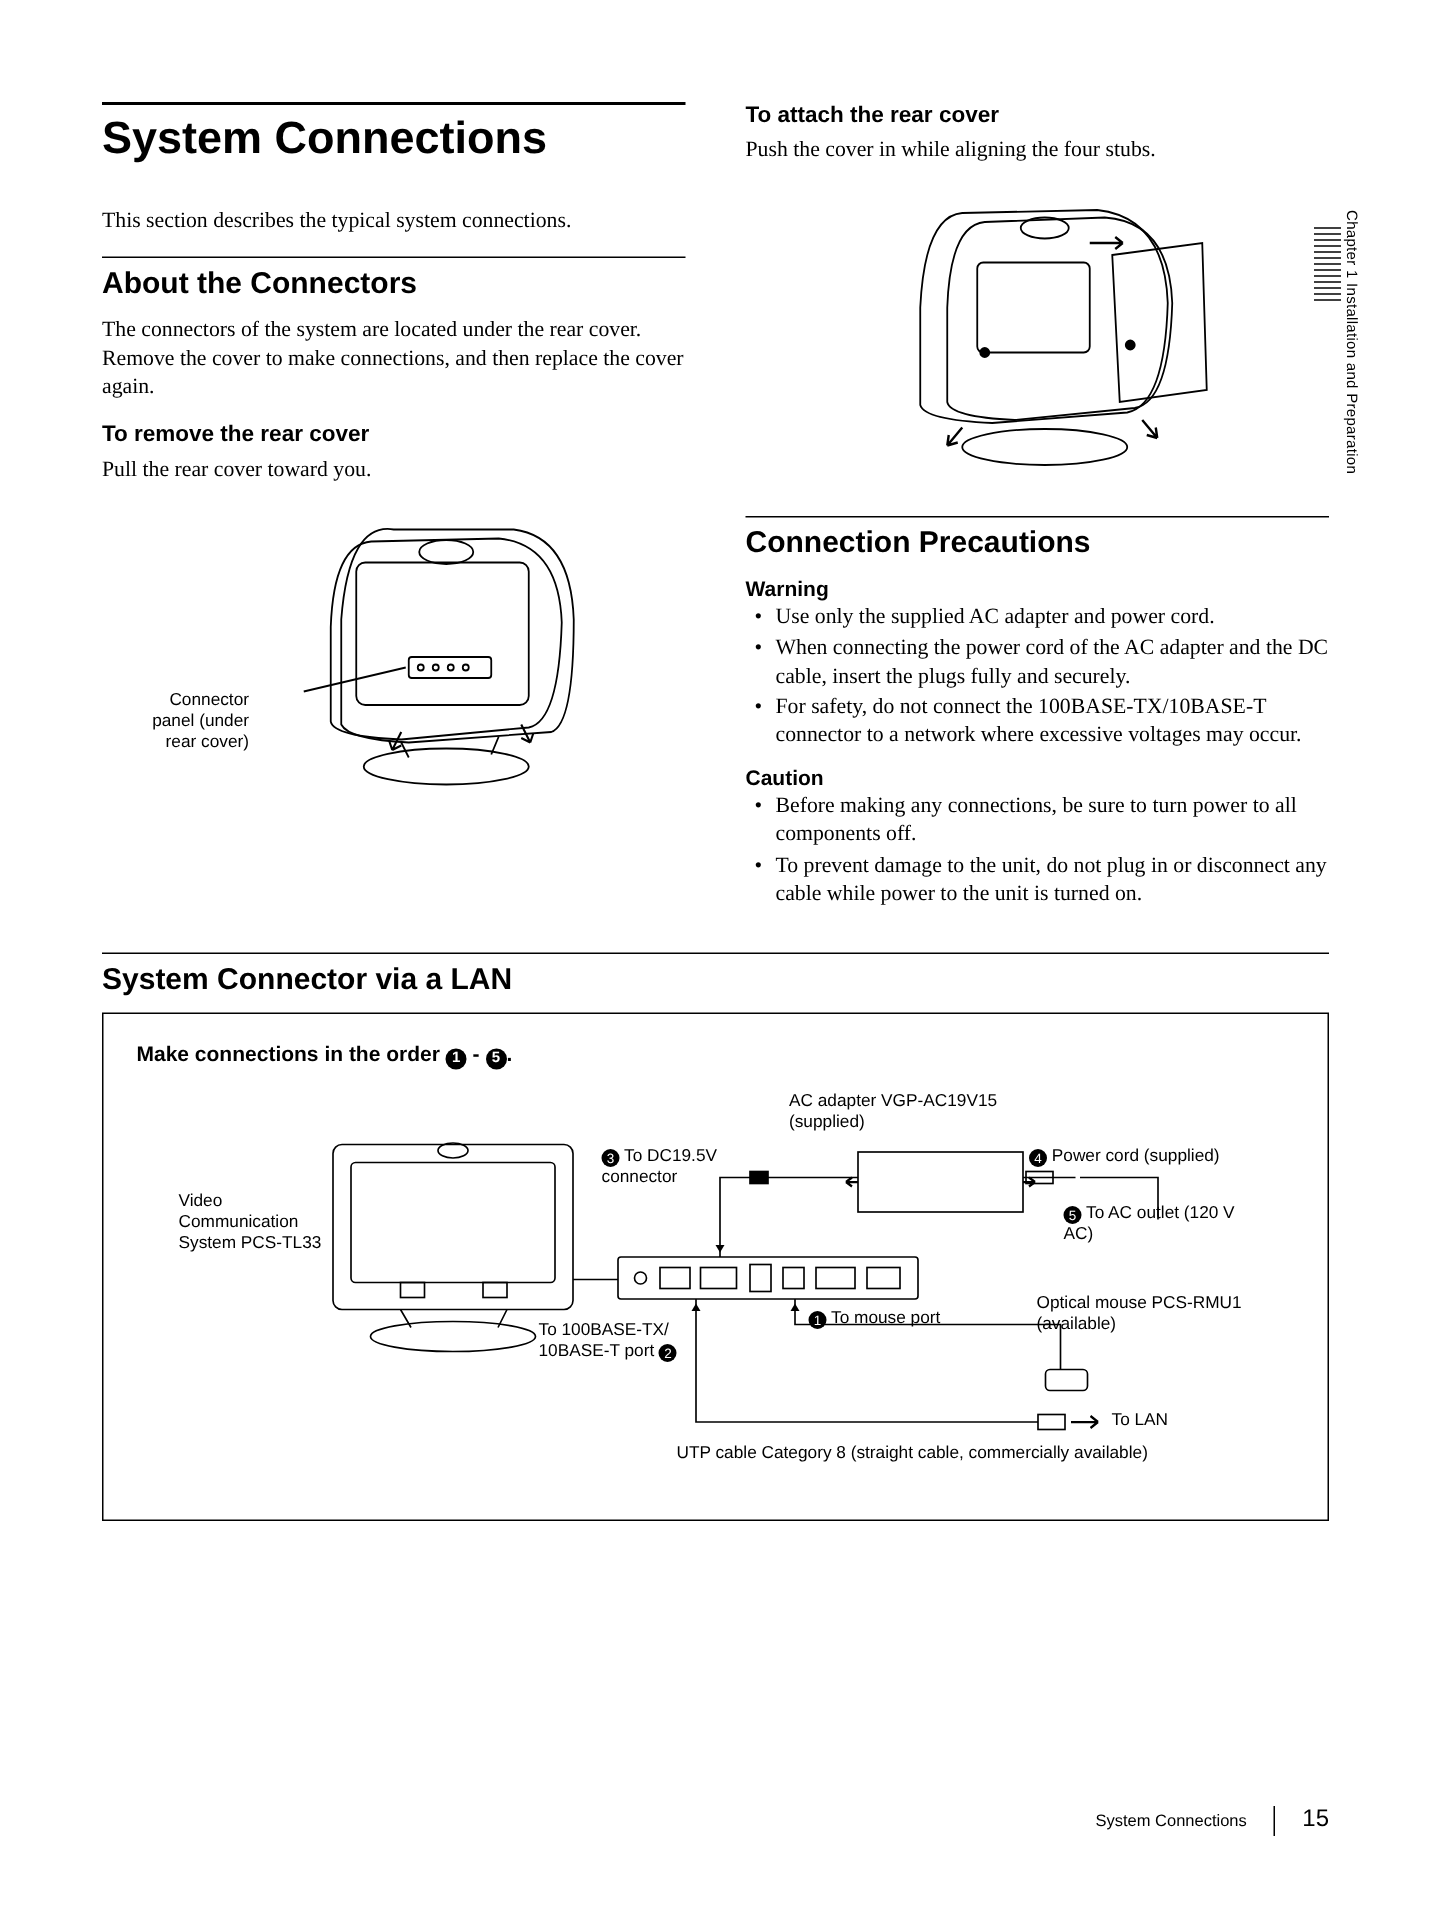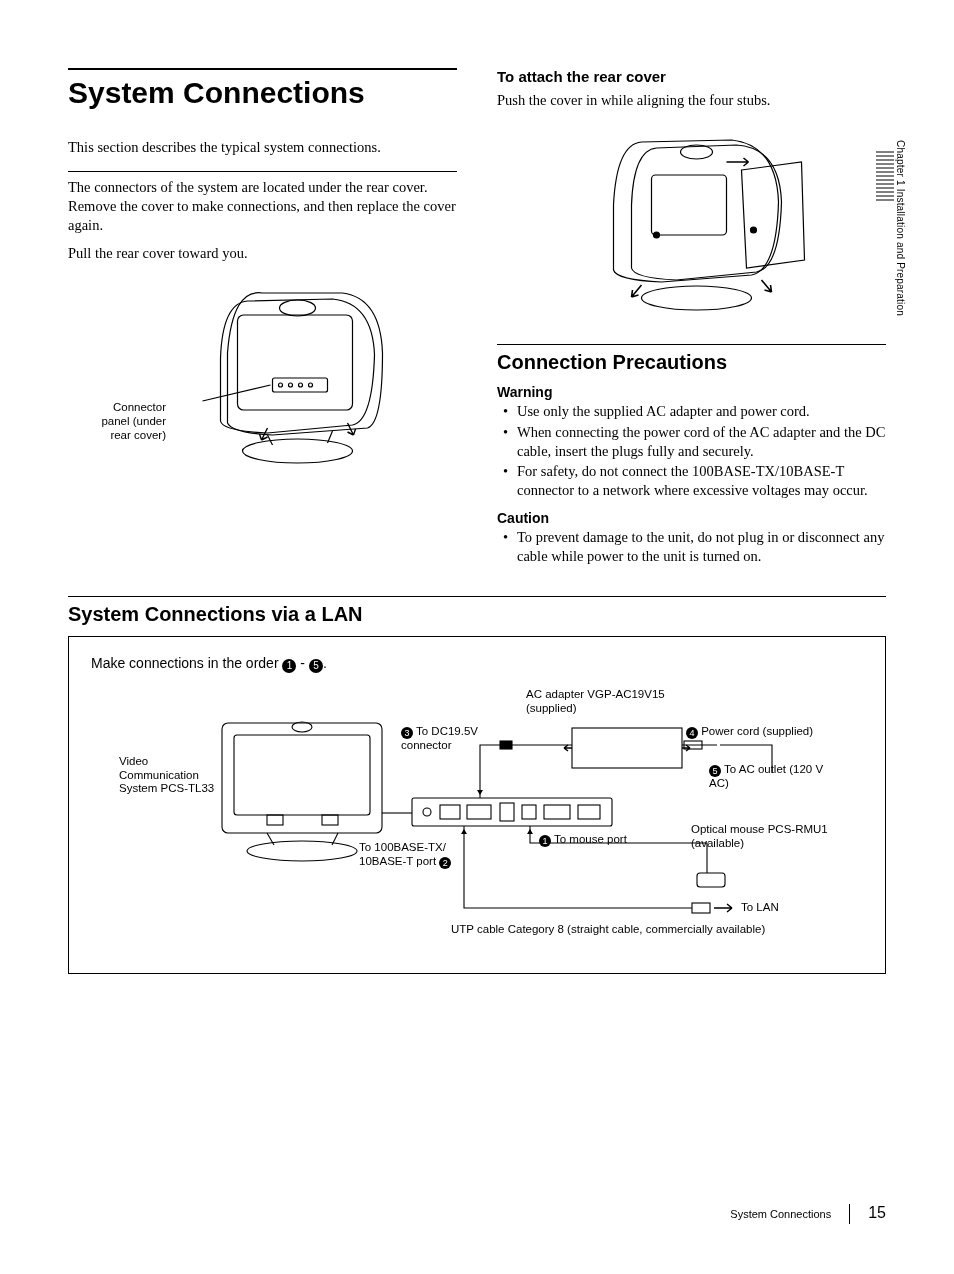--- a/index.html
+++ b/index.html
@@ -122,21 +122,21 @@
     font-family: Arial, Helvetica, sans-serif;
     font-size: 16px;
   }
   .lan-box {
     border: 1px solid #000;
     margin-top: 10px;
     padding: 18px 22px 20px 22px;
     font-family: Arial, Helvetica, sans-serif;
   }
   .lan-title {
-    font-weight: normal;
+    font-weight: bold;
     font-size: 14px;
     margin-bottom: 10px;
   }
   .lan-title .circ {
     display: inline-block;
     width: 14px; height: 14px;
     border-radius: 50%;
     background: #000;
     color: #fff;
     font-size: 10px;
@@ -193,22 +193,24 @@
 <div class="side-tab">Chapter 1  Installation and Preparation</div>
 
 <div class="columns">
 
   <div class="col">
     <hr class="rule-thick">
     <h1 class="main">System Connections</h1>
     <p class="body">This section describes the typical system connections.</p>
 
     <hr class="rule-thin">
+    <h2 class="section">About the Connectors</h2>
     <p class="body">The connectors of the system are located under the rear cover. Remove the cover to make connections, and then replace the cover again.</p>
 
+    <h3 class="sub">To remove the rear cover</h3>
     <p class="body">Pull the rear cover toward you.</p>
 
     <div class="illus">
       <svg viewBox="0 0 380 210">
         <g fill="none" stroke="#000" stroke-width="1.2">
 
           <path d="M190 20 Q160 15 155 80 L155 150 Q160 160 200 162 L295 155 Q310 150 310 80 Q308 25 270 20 Z"></path>
 
           <path d="M175 28 Q150 30 148 85 L148 148 Q150 158 195 160 L280 152 Q300 148 302 82 Q300 30 260 26 Z"></path>
 
@@ -269,28 +271,29 @@
 
     <h4 class="subsub">Warning</h4>
     <ul class="bullets">
       <li>Use only the supplied AC adapter and power cord.</li>
       <li>When connecting the power cord of the AC adapter and the DC cable, insert the plugs fully and securely.</li>
       <li>For safety, do not connect the 100BASE-TX/10BASE-T connector to a network where excessive voltages may occur.</li>
     </ul>
 
     <h4 class="subsub">Caution</h4>
     <ul class="bullets">
+      <li>Before making any connections, be sure to turn power to all components off.</li>
       <li>To prevent damage to the unit, do not plug in or disconnect any cable while power to the unit is turned on.</li>
     </ul>
   </div>
 </div>
 
 <div style="margin-top:28px;">
   <hr class="full-rule" style="margin-bottom:6px;">
-  <h2 class="section">System Connections via a LAN</h2>
+  <h2 class="section">System Connector via a LAN</h2>
 
   <div class="lan-box">
     <div class="lan-title">
       <span>Make connections in the order </span><span class="circ">1</span><span> - </span><span class="circ">5</span><span>.</span>
     </div>
 
     <div class="diag">
       <svg viewBox="0 0 770 270" style="width:100%;height:100%;position:absolute;left:0;top:0;">
         <g fill="none" stroke="#000" stroke-width="1.1">
 

